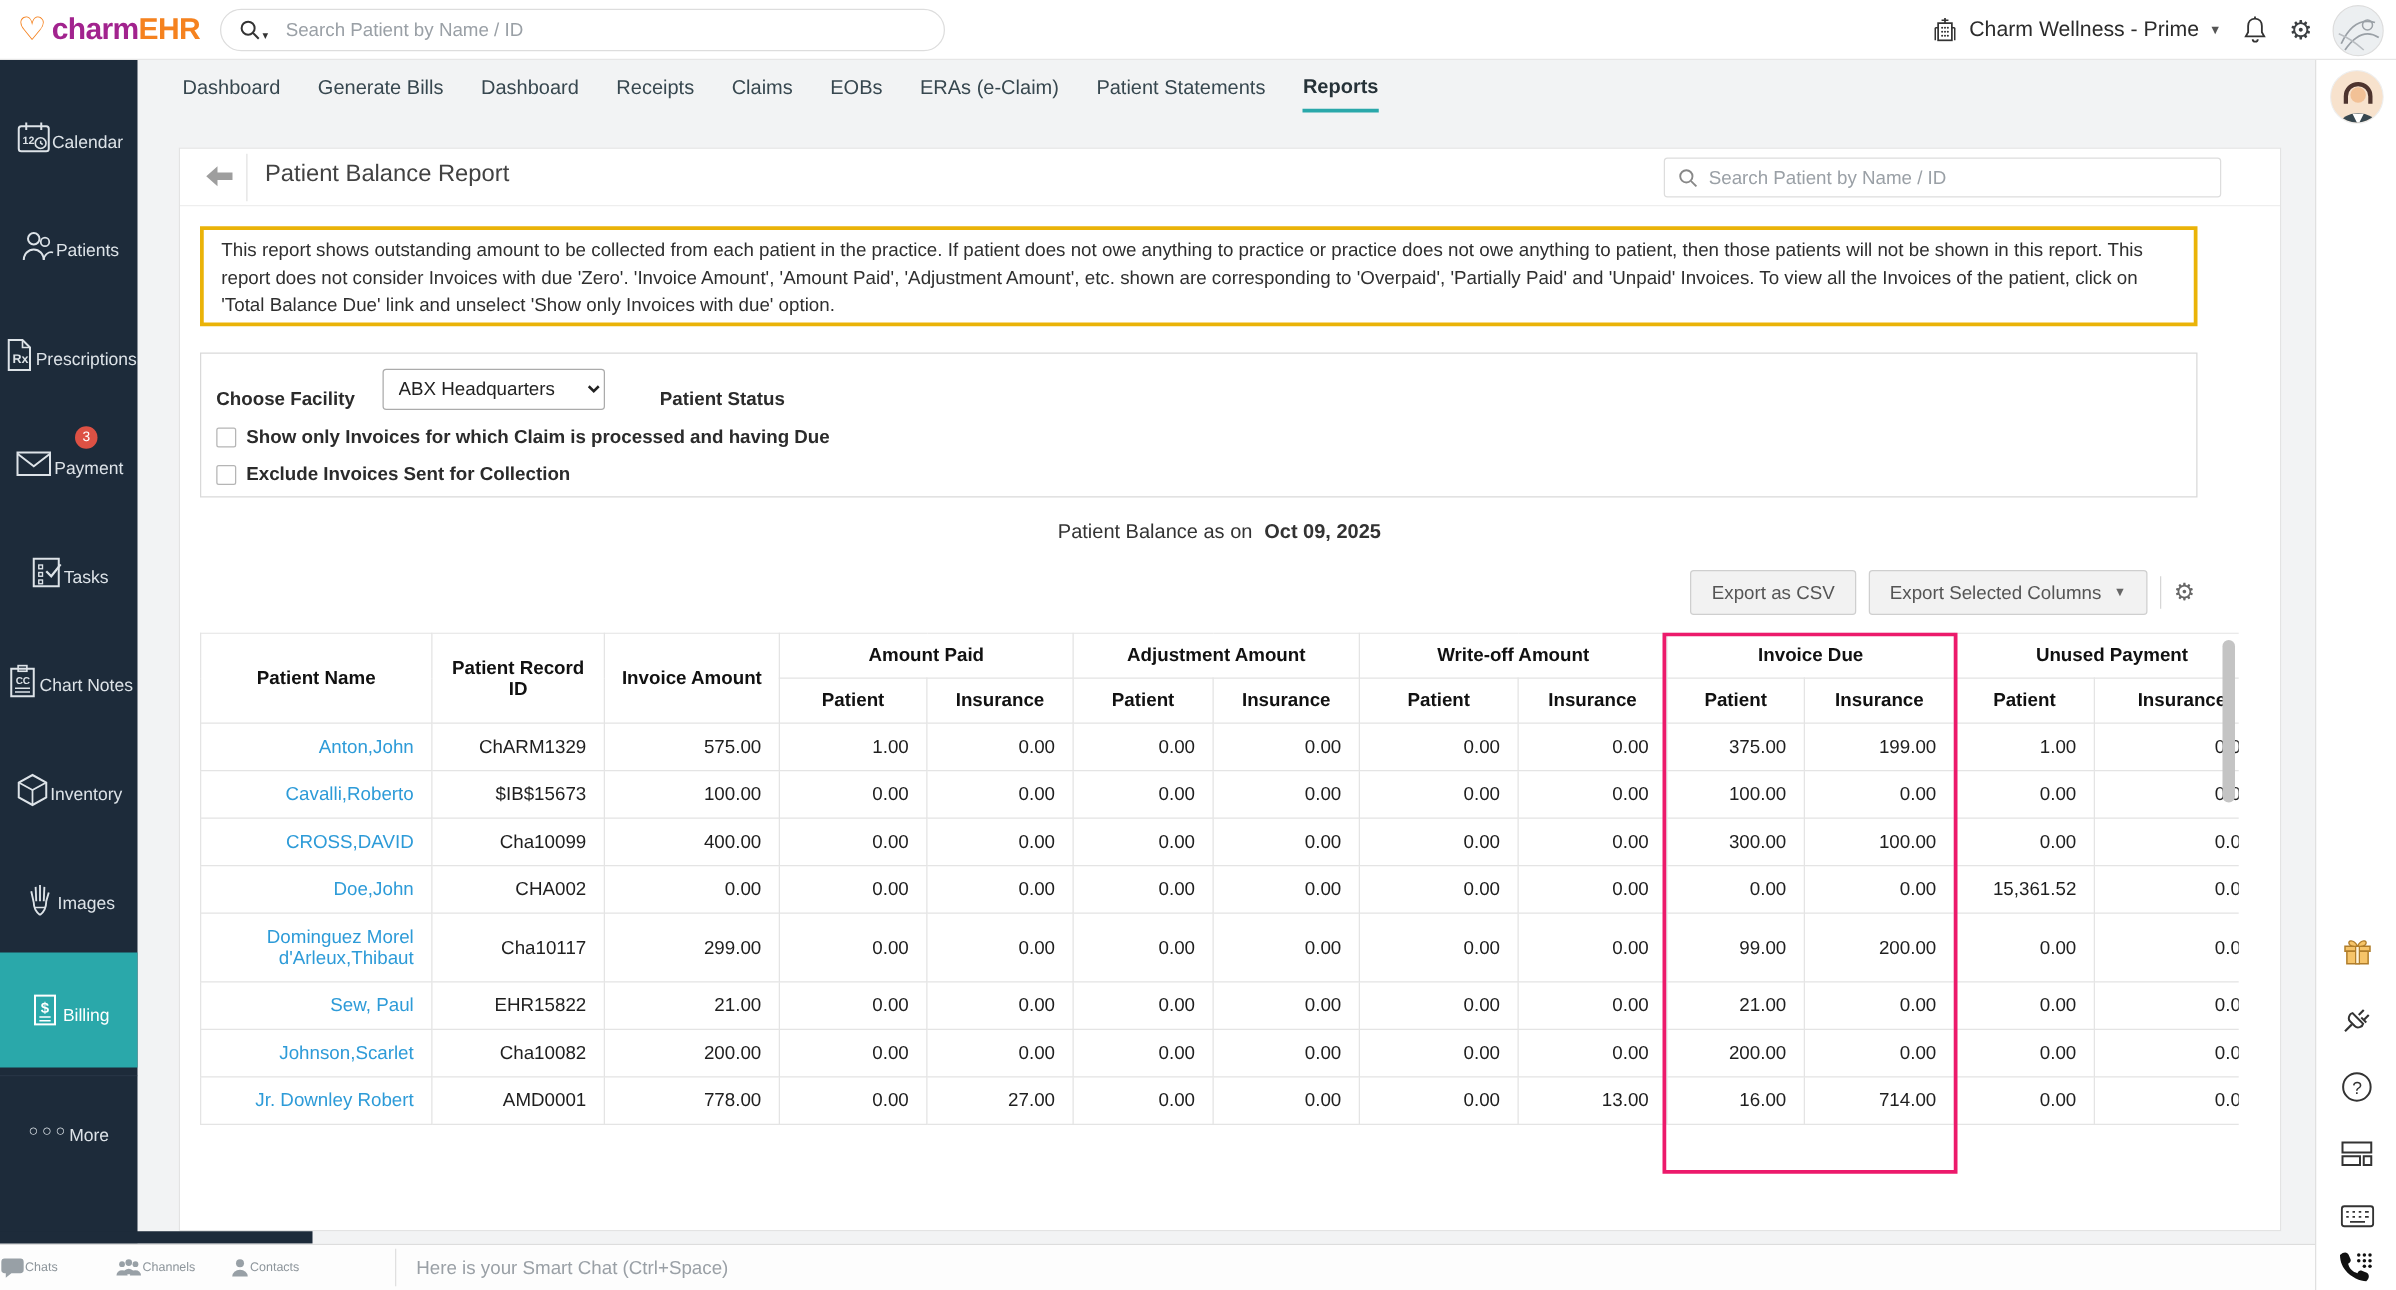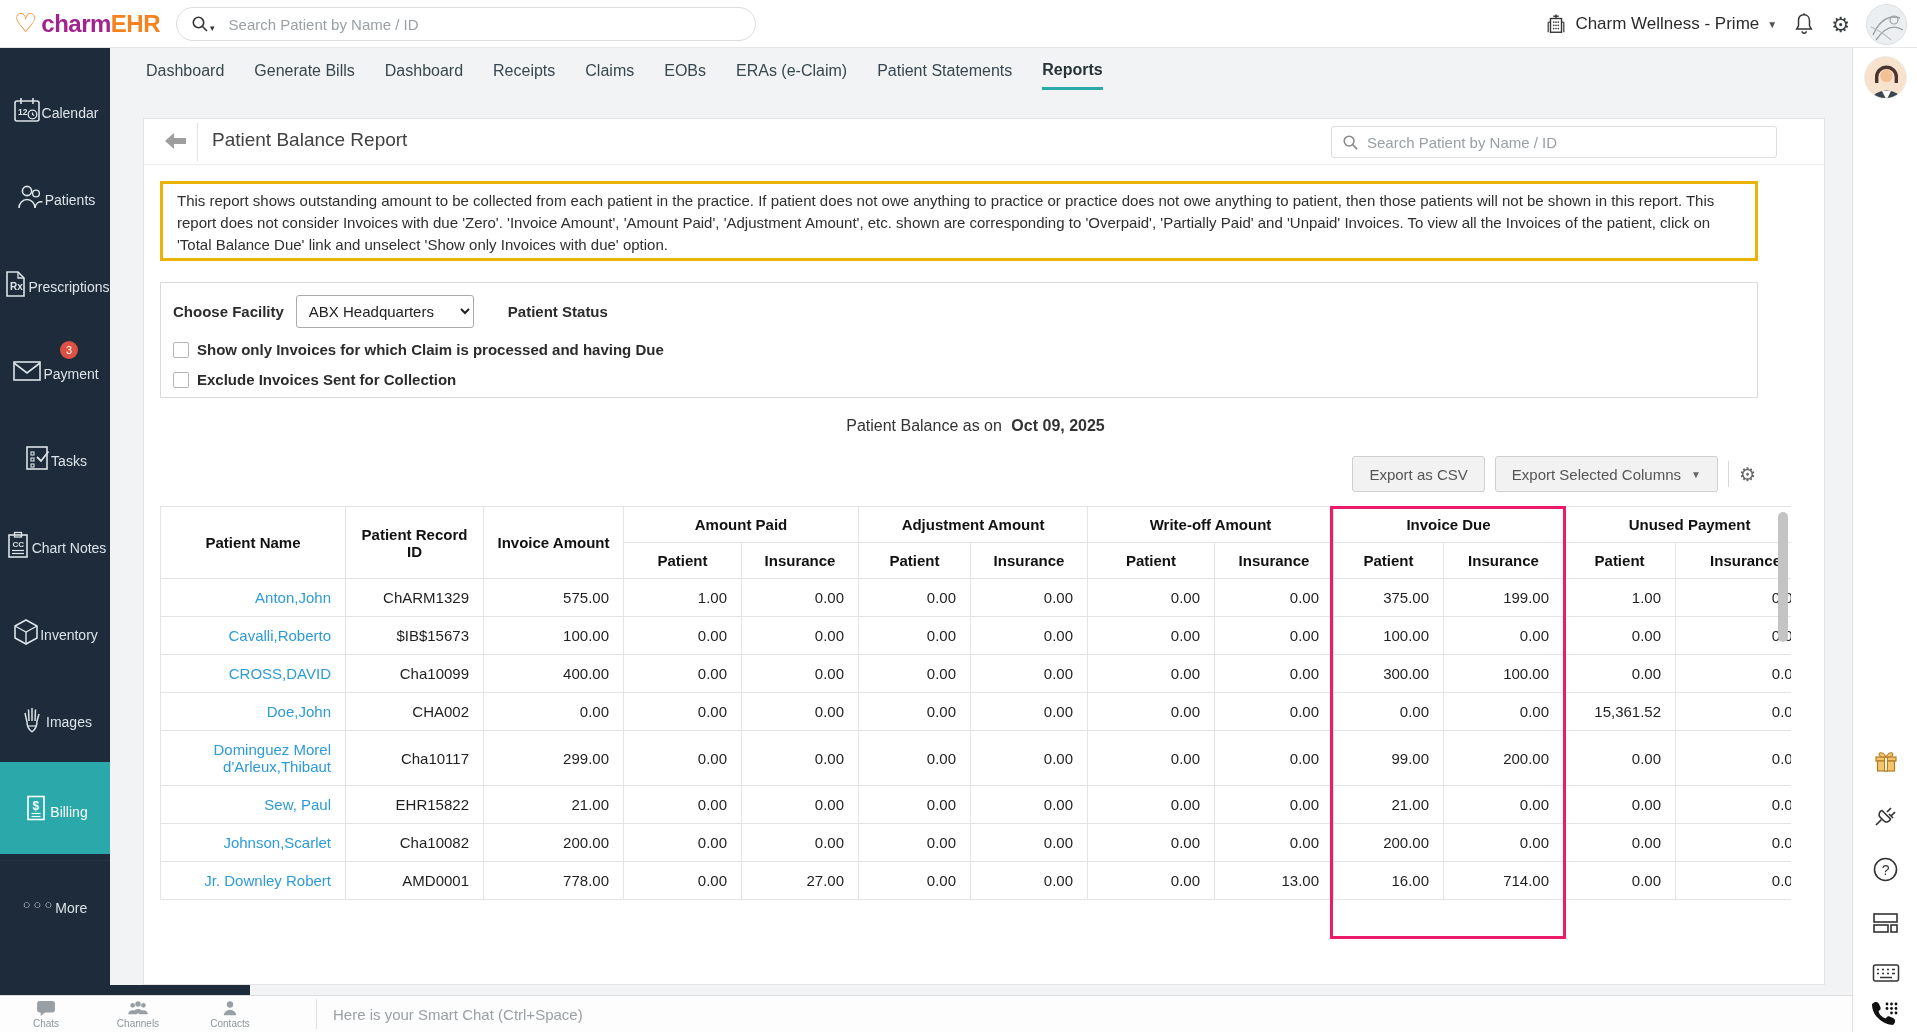--- a/index.html
+++ b/index.html
@@ -57,21 +57,21 @@
   .report-search { position:absolute; right:47px; top:7px; width:446px; height:32px; border:1px solid #ddd;
     border-radius:3px; display:flex; align-items:center; padding-left:10px; background:#fff; }
   .report-search input { border:none; outline:none; font-size:15px; margin-left:8px; width:390px; color:#333;
     font-family:"Liberation Sans", sans-serif; }
   .report-search input::placeholder { color:#9aa0a6; }
 
   .desc-box { position:absolute; left:16px; top:62px; width:1598px; height:80px; border:3px solid #eab308;
     padding:6px 14px; font-size:15px; color:#2f2f2f; line-height:22px; }
 
   .filter-box { position:absolute; left:16px; top:163px; width:1598px; height:116px; border:1px solid #d9d9d9; padding:12px 12px; }
-  .filter-row { display:flex; align-items:center; gap:12px; }
+  .filter-row { display:flex; align-items:flex-end; gap:22px; }
   .filter-label { font-size:15px; font-weight:bold; color:#2b2b2b; }
   .filter-label.second { margin-left:22px; }
   .sel { height:33px; border:1px solid #ababab; border-radius:3px; background:#fff; font-size:15px; color:#222;
     padding:0 8px; font-family:"Liberation Sans", sans-serif; }
   .sel.facility { width:178px; } .sel.status { width:243px; }
   .chk-row { display:flex; align-items:center; gap:8px; margin-top:13px; }
   .chk { width:16px; height:16px; border:1px solid #b5b5b5; border-radius:2px; background:#fff; flex:none; cursor:pointer; }
   .chk-label { font-size:15px; font-weight:bold; color:#2b2b2b; }
 
   .balance-line { position:absolute; left:16px; top:298px; width:1631px; text-align:center; font-size:16px; color:#333; }
@@ -104,21 +104,21 @@
   .avatar-user { position:absolute; left:11px; top:8px; width:43px; height:43px; border-radius:50%;
     background:#f7e2cd; overflow:hidden; border:1px solid #eee; cursor:pointer; }
   .rb-icons { position:absolute; left:0; top:700px; width:65px; display:flex; flex-direction:column;
     align-items:center; gap:28px; }
   .rb-phone { position:absolute; left:16px; top:952px; cursor:pointer; }
 
   
   .dock-darkstrip { position:absolute; left:0; top:985px; width:250px; height:10px; background:#1d2b3a; z-index:21; }
   .chatdock { position:absolute; left:0; top:995px; width:1852px; height:37px; background:#fdfdfd;
     border-top:1px solid #ddd; display:flex; align-items:center; z-index:22; }
-  .dock-item { width:92px; display:flex; flex-direction:column; align-items:center; cursor:pointer; color:#98a0a6; }
+  .dock-item { width:92px; display:flex; align-items:center; cursor:pointer; color:#98a0a6; }
   .dock-item .dlbl { font-size:10px; margin-top:1px; color:#8d959b; }
   .dock-sep { width:1px; height:30px; background:#e0e0e0; margin:0 16px 0 40px; }
   .dock-text { font-size:15px; color:#9aa0a6; }
 </style>
 </head>
 <body>
 
 <div id="app">
 
   <div class="topbar">

